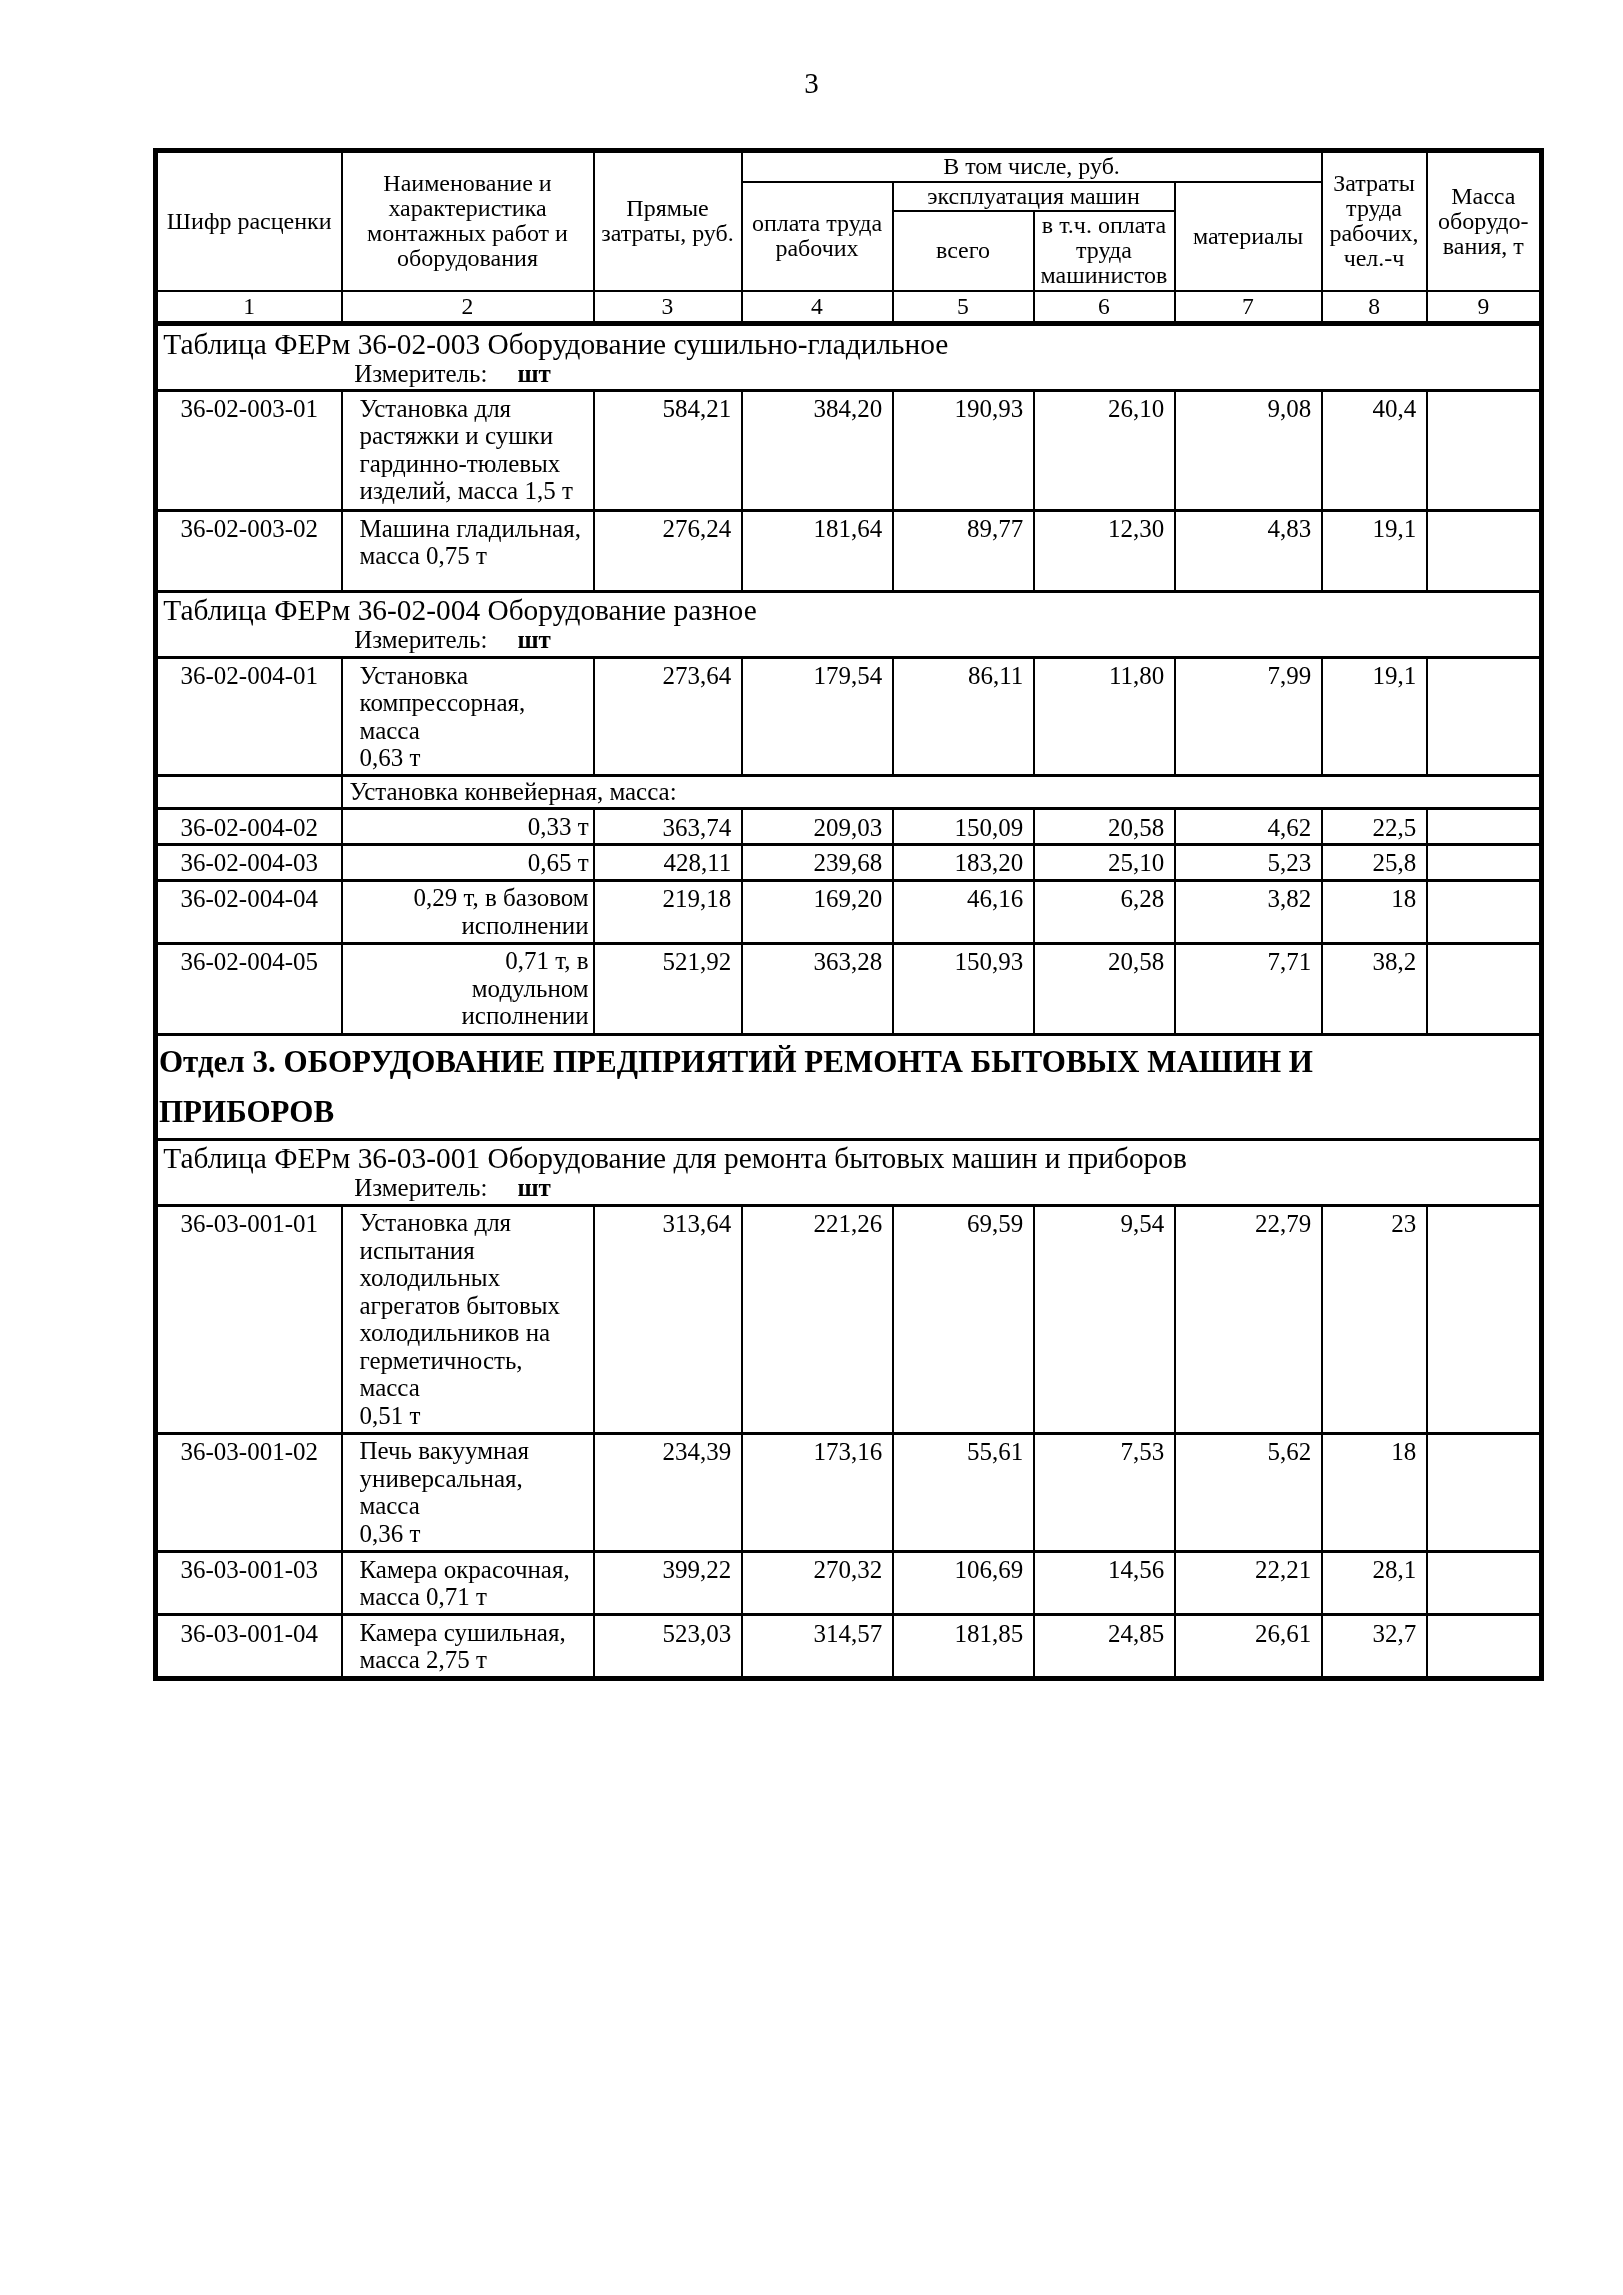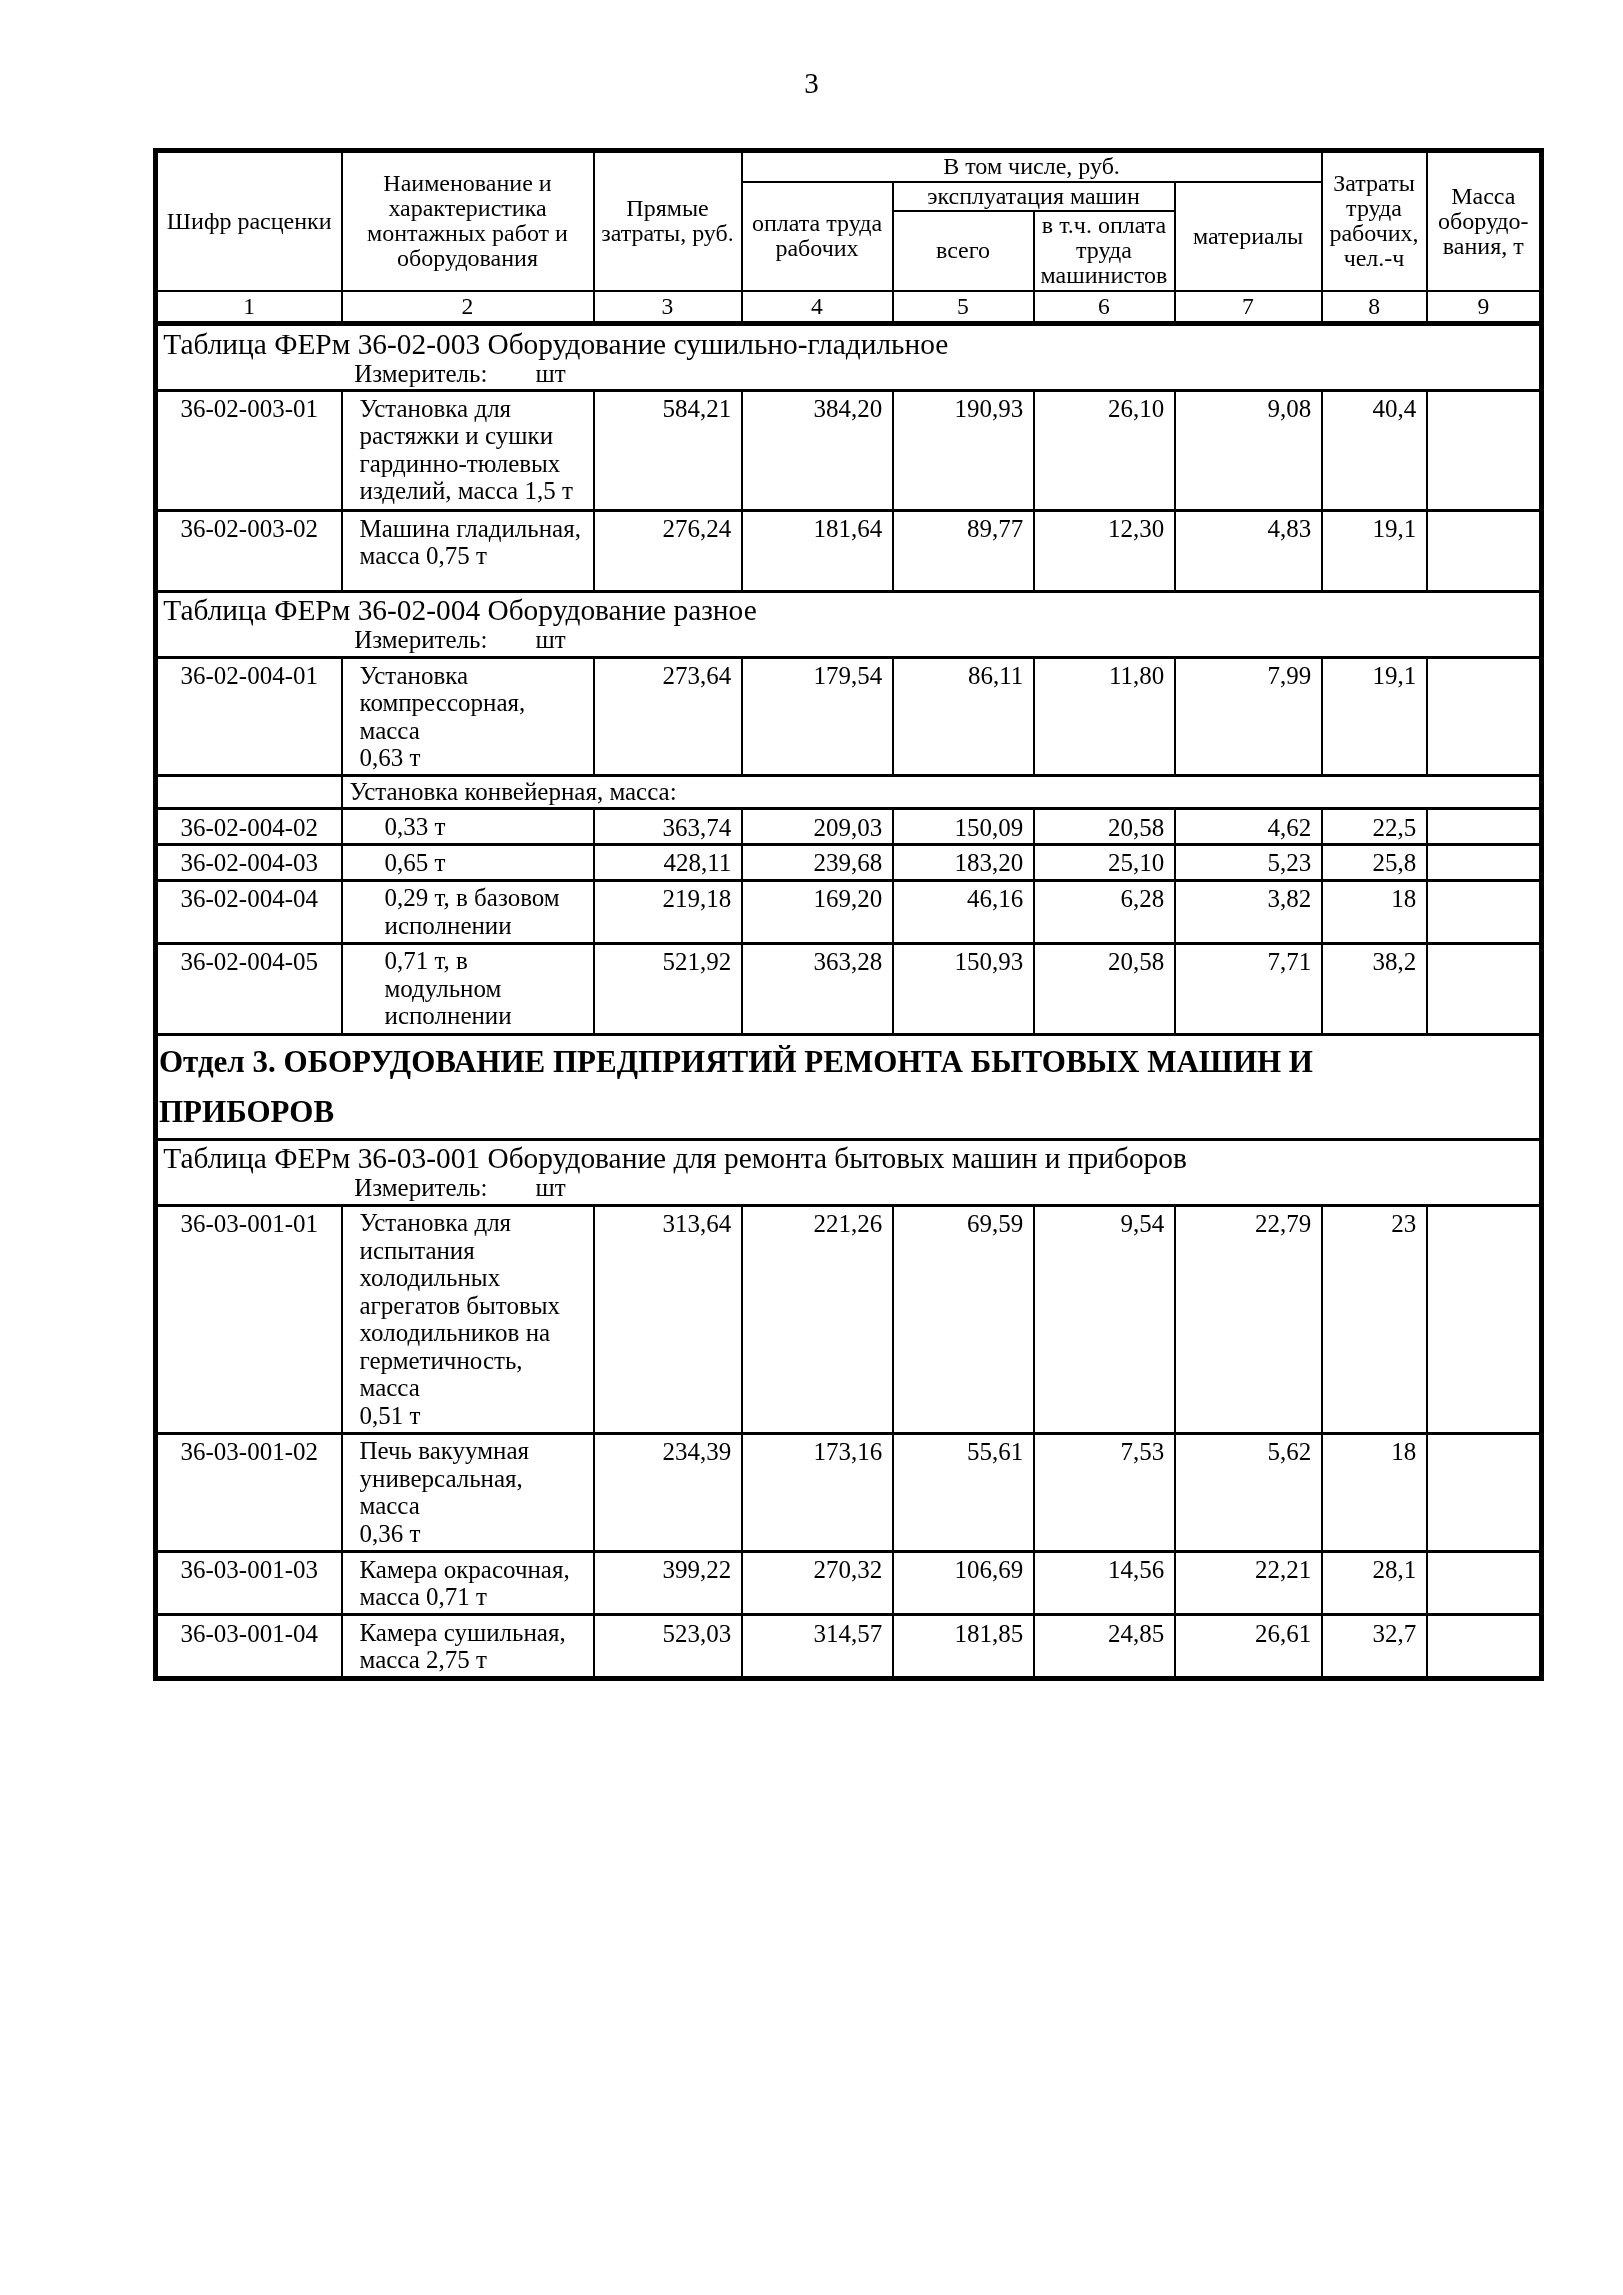--- a/index.html
+++ b/index.html
@@ -58,21 +58,21 @@
     line-height:27.5px;
     padding-top:3.3px;
   }
   .name{
     text-align:left;
     vertical-align:top;
     font-size:25px;
     line-height:27.5px;
     padding:2.6px 3.9px 2.6px 17px;
   }
-  .name.indent{padding-left:42px;}
+  .name.indent{padding-left:42px;text-align:right;}
   .num{
     text-align:right;
     vertical-align:top;
     font-size:25px;
     line-height:27.5px;
     padding:3.3px 9.2px 0 0;
   }
   .bandcell{
     vertical-align:top;
     padding:1.3px 3.9px 2.6px 5.2px;
@@ -80,21 +80,21 @@
   .ttitle{
     font-weight:normal;
     font-size:29.4px;
     line-height:33px;
   }
   .izm{
     font-size:25px;
     line-height:26px;
     padding-left:191px;
   }
-  .izm .unit{margin-left:48px;}
+  .izm .unit{margin-left:30px;font-weight:bold;}
   .grp{
     text-align:left;
     vertical-align:middle;
     font-size:25px;
     padding-left:7px;
   }
   .otdel{
     text-align:left;
     vertical-align:middle;
     font-weight:bold;

